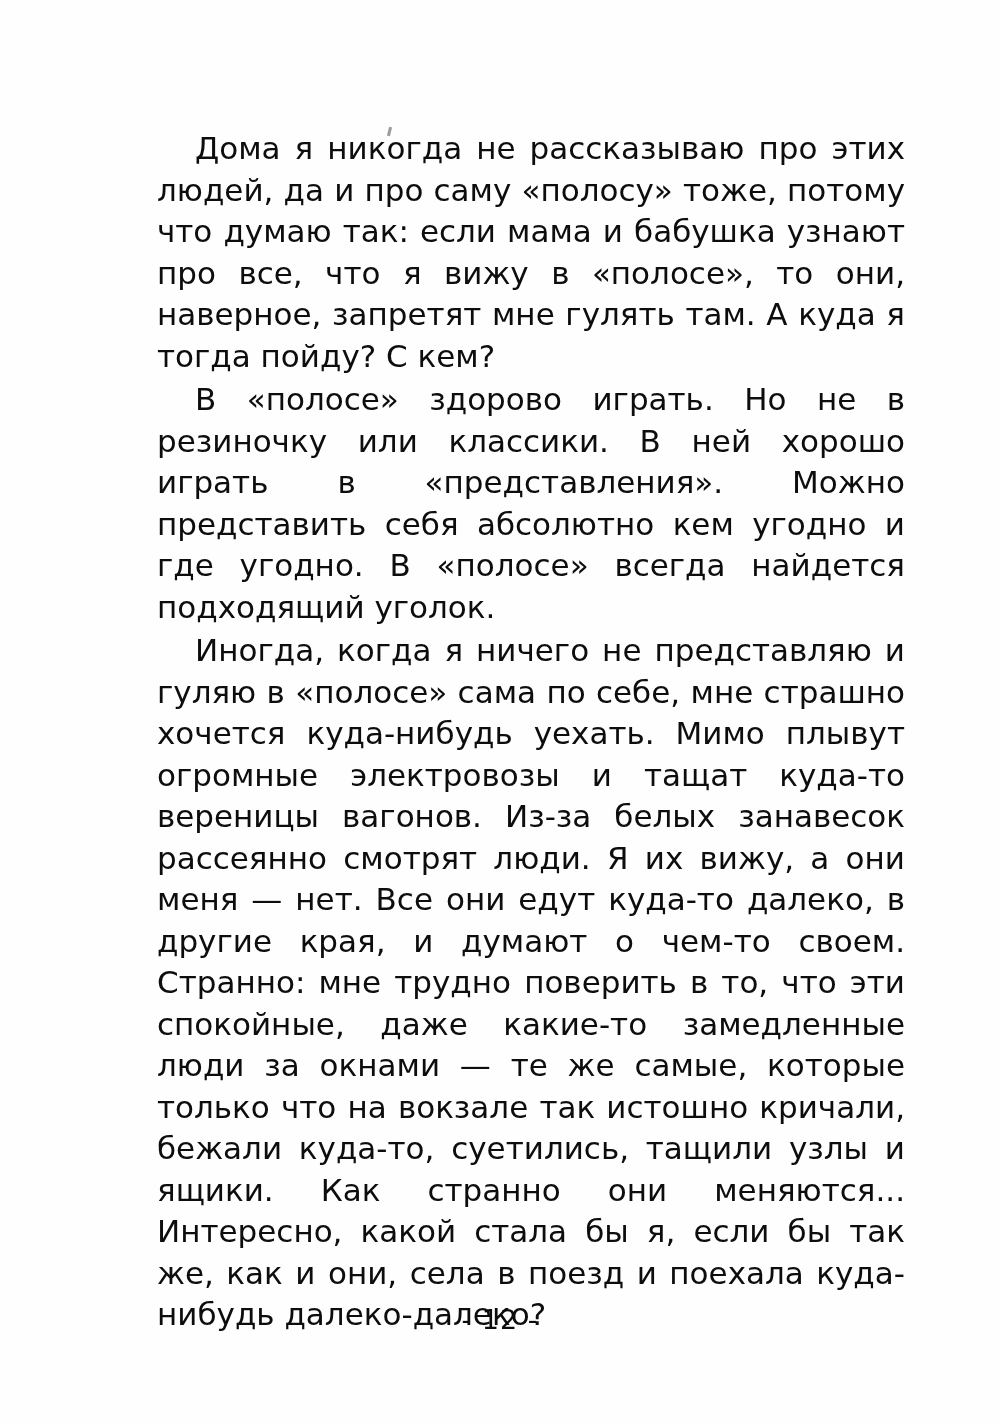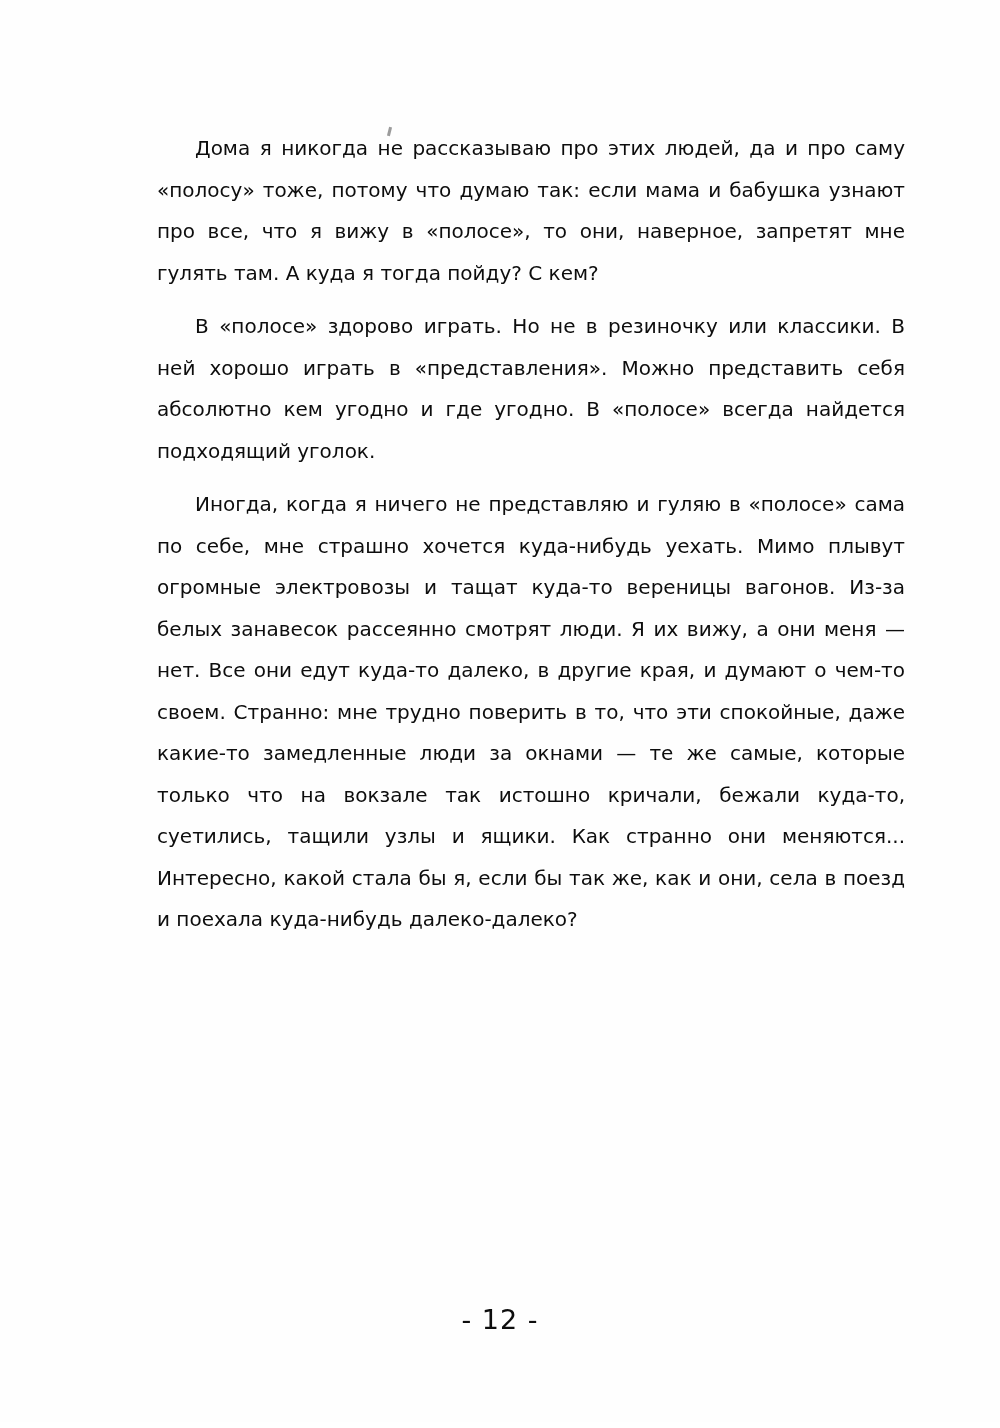--- a/index.html
+++ b/index.html
@@ -24,30 +24,30 @@
     background: #fefefe;
   }
   .text-column {
     position: absolute;
     left: 157px;
     top: 128px;
     width: 748px;
   }
   .para {
     margin: 0;
-    font-size: 20px;
+    font-size: 31px;
     line-height: 41.5px;
     text-align: justify;
     text-justify: inter-word;
     color: #0d0d0d;
     text-indent: 38px;
     hyphens: manual;
   }
   .para + .para {
-    margin-top: 12px;
+    margin-top: 2px;
   }
   .page-number {
     position: absolute;
     left: 0;
     top: 1304px;
     width: 1000px;
     text-align: center;
     font-size: 27px;
     letter-spacing: 1px;
     color: #0d0d0d;

